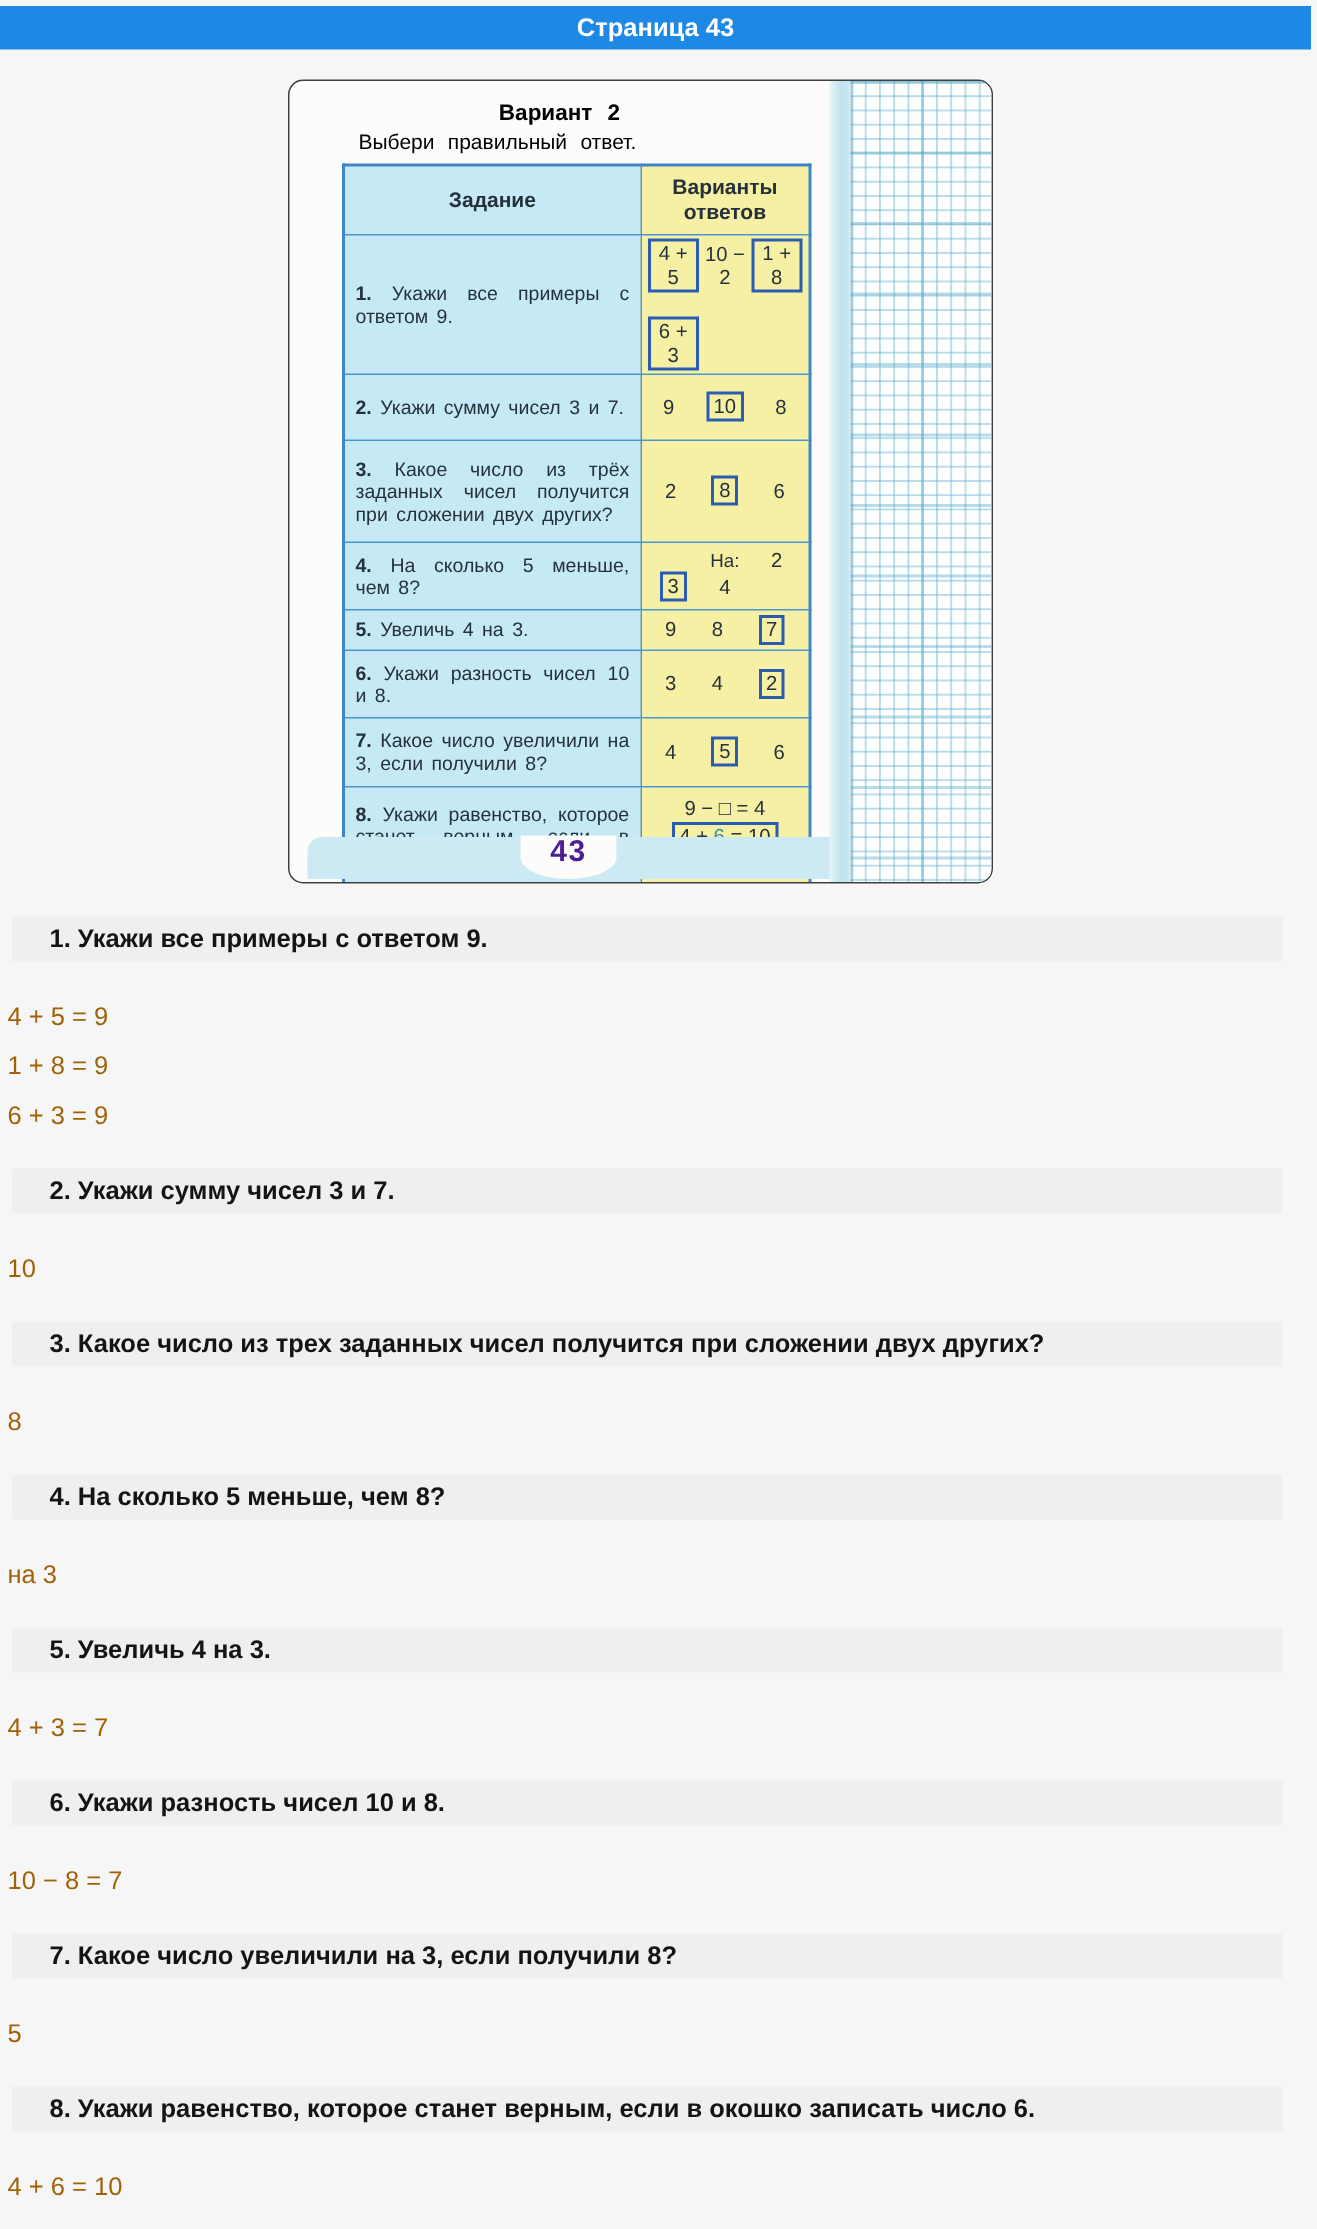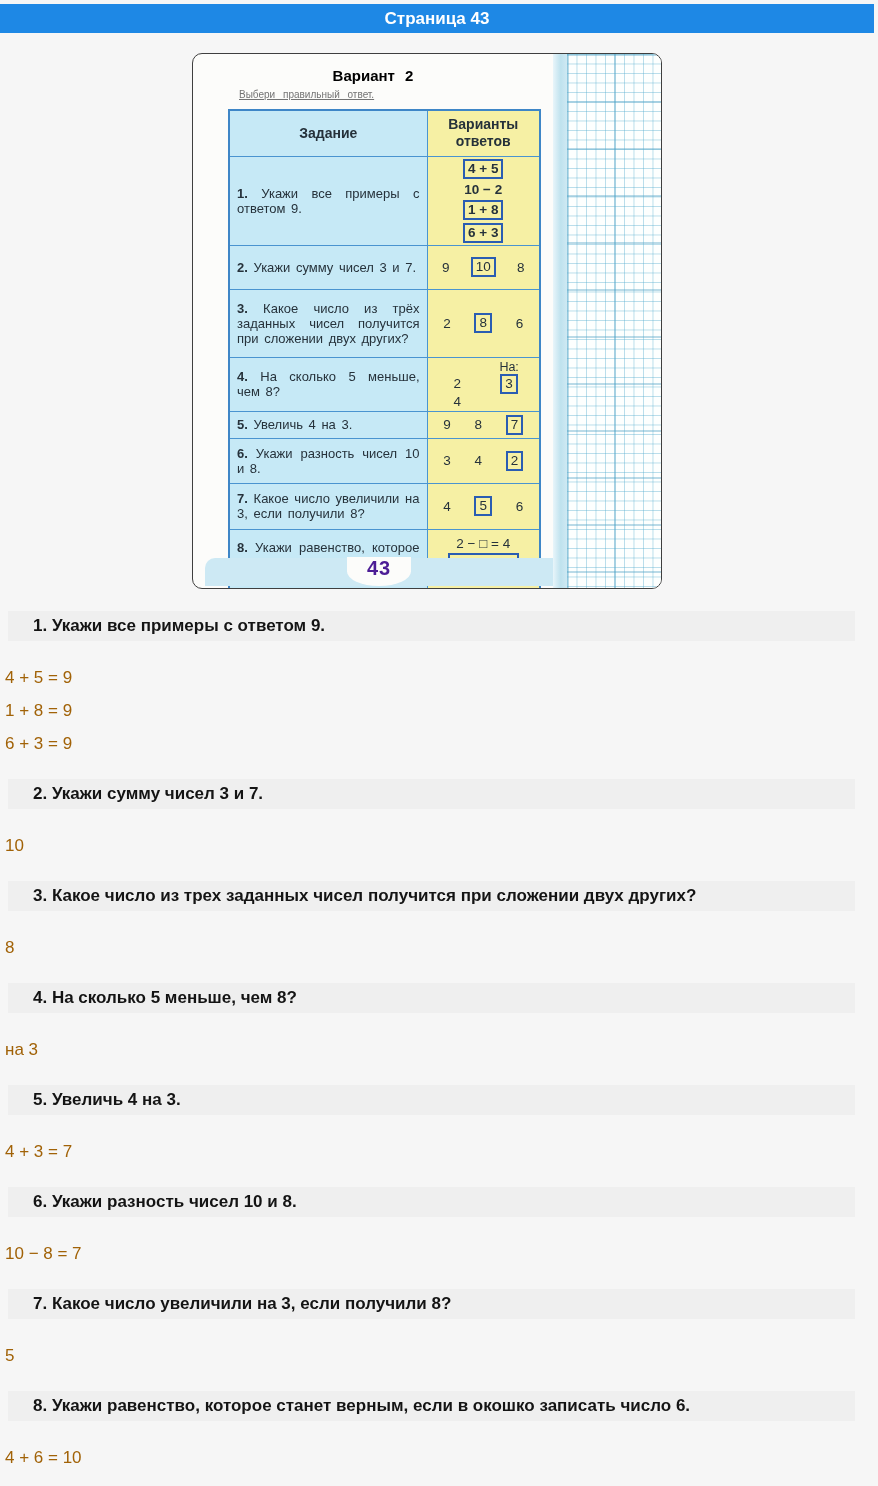--- a/index.html
+++ b/index.html
@@ -31,22 +31,22 @@
   }
   .book-content {
     width: 360px; position: relative;
     padding-top: 13px;
   }
   .book-title {
     font-size: 15px; font-weight: bold; color: #000000;
     text-align: center; word-spacing: 6px; line-height: 18px;
   }
   .book-subtitle {
-    font-size: 10px; color: #737373;
-    margin: 1px 0 0 46px; word-spacing: 5px; line-height: 17px; text-decoration: underline;
+    font-size: 14px; color: #000000;
+    margin: 1px 0 0 46px; word-spacing: 5px; line-height: 17px;
   }
   table.task-table {
     border-collapse: collapse; table-layout: fixed;
     width: 311px; margin: 6px 0 0 35px;
     border: 2px solid #3e86c7;
     padding-left: 24px;
   }
   .task-table col.c1 { width: 198px; }
   .task-table col.c2 { width: 113px; }
   .task-table th, .task-table td {
@@ -62,24 +62,24 @@
     padding: 4px 7px; text-align: justify; word-spacing: 2px;
   }
   td.task-cell .task-num { font-weight: bold; }
   td.opt-cell {
     background: #f6f0a4;
     font-size: 13.5px; color: #26323b;
     padding: 2px 4px; text-align: center;
   }
   .opt-row { display: flex; justify-content: space-around; align-items: center; }
   .opt-grid2 {
-    display: grid; grid-template-columns: 1fr;
-    row-gap: 3px; align-items: center; justify-items: center; font-weight: bold;
-  }
-  .opt-grid3 { display: grid; grid-template-columns: 1fr 1fr; align-items: center; justify-items: center; }
+    display: grid; grid-template-columns: 1fr 1fr 1fr;
+    row-gap: 16px; align-items: center; justify-items: center;
+  }
+  .opt-grid3 { display: grid; grid-template-columns: 1fr 1fr 1fr; align-items: center; justify-items: center; }
   .opt-note { font-size: 12.5px; grid-column: 2; }
   .boxed {
     display: inline-block;
     border: 2px solid #2a5db2;
     padding: 0 3px; line-height: 16px;
   }
   .eq-cell .eq { line-height: 18px; }
   .eq-cell .eq .boxed { line-height: 15px; }
   .hand { color: #2b93a8; }
   
@@ -244,21 +244,21 @@
               <span>6</span>
             </div>
           </td>
         </tr>
         <tr class="r8">
           <td class="task-cell">
             <span class="task-num">8.</span>
             <span>Укажи равенство, которое станет верным, если в окошко записать число 9.</span>
           </td>
           <td class="opt-cell eq-cell">
-            <div class="eq">2 − □ = 4</div>
+            <div class="eq">9 − □ = 4</div>
             <div class="eq">
               <span class="boxed">
                 <span>4 + </span><span class="hand">6</span><span> = 10</span>
               </span>
             </div>
             <div class="eq">□ − 5 = 2</div>
           </td>
         </tr>
       </tbody>
     </table>

